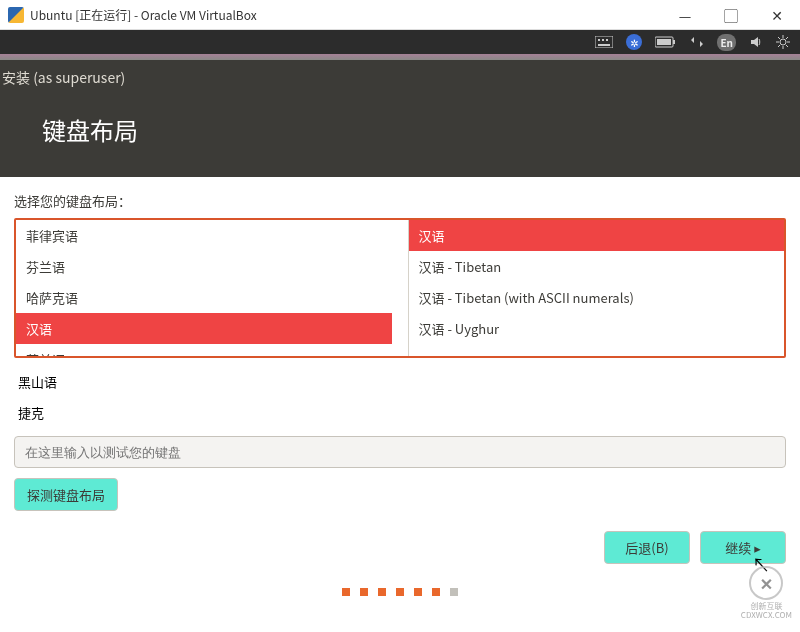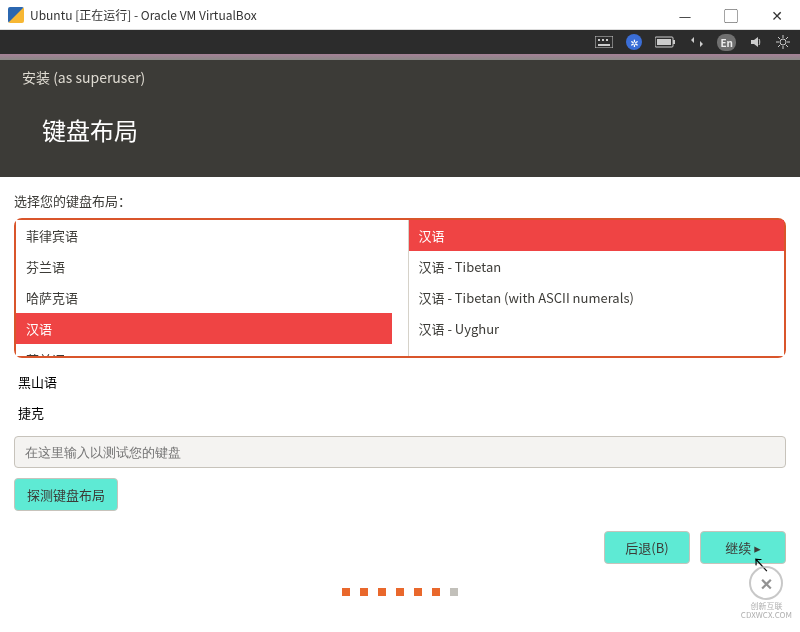--- a/index.html
+++ b/index.html
@@ -15,29 +15,29 @@
   
   .ubuntu-menubar { height: 24px; background: #2c2c2c; display: flex; justify-content: flex-end; align-items: center; gap: 13px; padding-right: 10px; }
   .ubuntu-menubar .mi { color: #ddd; font-size: 12px; display: flex; align-items: center; }
   .ubuntu-menubar svg { display:block; }
   .a11y-icon { width:16px; height:16px; background:#3b6ed7; border-radius:50%; color:#fff; display:flex; align-items:center; justify-content:center; font-size:10px; }
   .en-badge { background:#707070; color:#eee; font-weight:bold; font-size:10px; padding:1px 3px; border-radius:8px; }
 
   
   .installer { background: #fff; }
   .installer-chrome { background: #3c3b37; color: #dfdbd2; }
-  .installer-titlebar { height: 34px; display:flex; align-items:center; padding: 0 22px; font-size: 14px; }
+  .installer-titlebar { height: 34px; display:flex; align-items:center; padding: 0 2px; font-size: 14px; }
   .installer-header { padding: 18px 14px 30px; }
   .installer-header h1 { font-size: 24px; font-weight: 400; color: #fff; margin-left: 28px; }
   .dark-stripe { height: 6px; background: linear-gradient(#6a2c52,#3c3b37); opacity:.6; }
 
   .content { padding: 14px 14px 8px; color: #3c3b37; font-size: 13px; }
   .prompt { margin-bottom: 8px; }
 
-  .lists { display: flex; gap: 16px; border: 2px solid #d9552b; border-radius: 8px; height: 140px; }
+  .lists { display: flex; gap: 16px; border: 2px solid #d9552b; border-radius: 2px; height: 140px; }
   .list { flex: 1; overflow: hidden; background: #fff; }
   .list + .list { border-left: 1px solid #d6d2c9; }
   .item { padding: 6px 10px; font-size: 13px; cursor: pointer; }
   .item.selected { background: #ef4444; color: #fff; }
 
   .extra-left { padding: 0 0 0 14px; }
   .extra-left .item { padding: 6px 0 6px 4px; }
 
   .test-input { width: calc(100% - 28px); margin: 8px 14px 10px; }
   .test-input input { width: 100%; height: 32px; border: 1px solid #c7c3bb; border-radius: 4px; padding: 0 10px; font-size: 13px; background: #f4f3f1; color: #15803d; }

